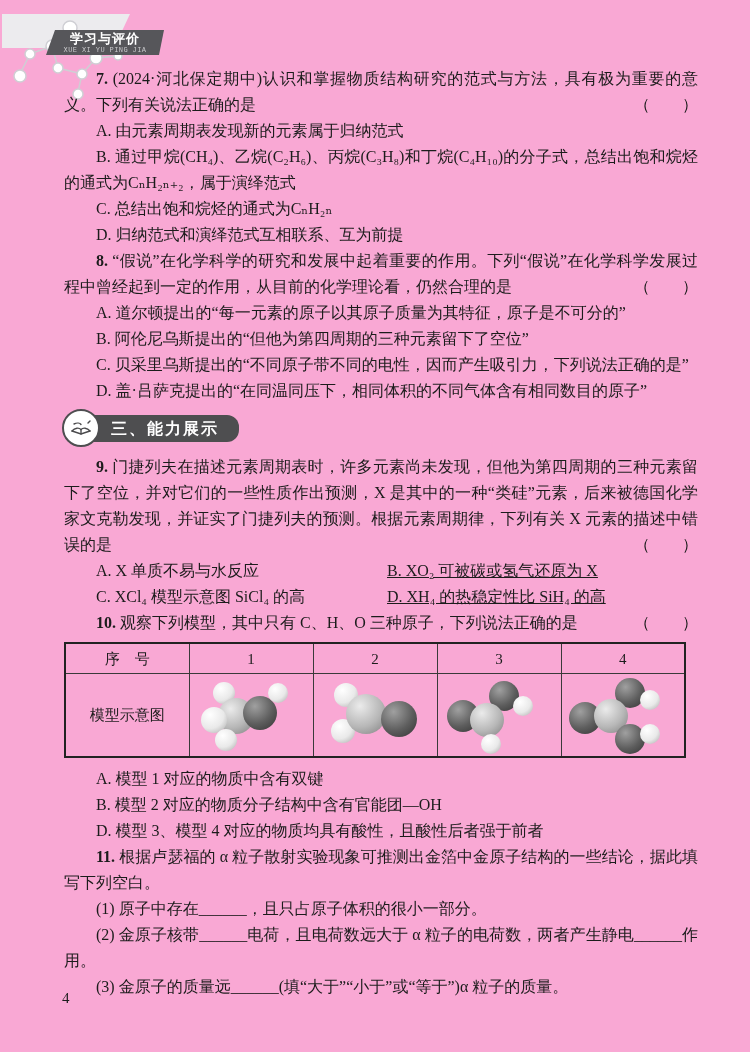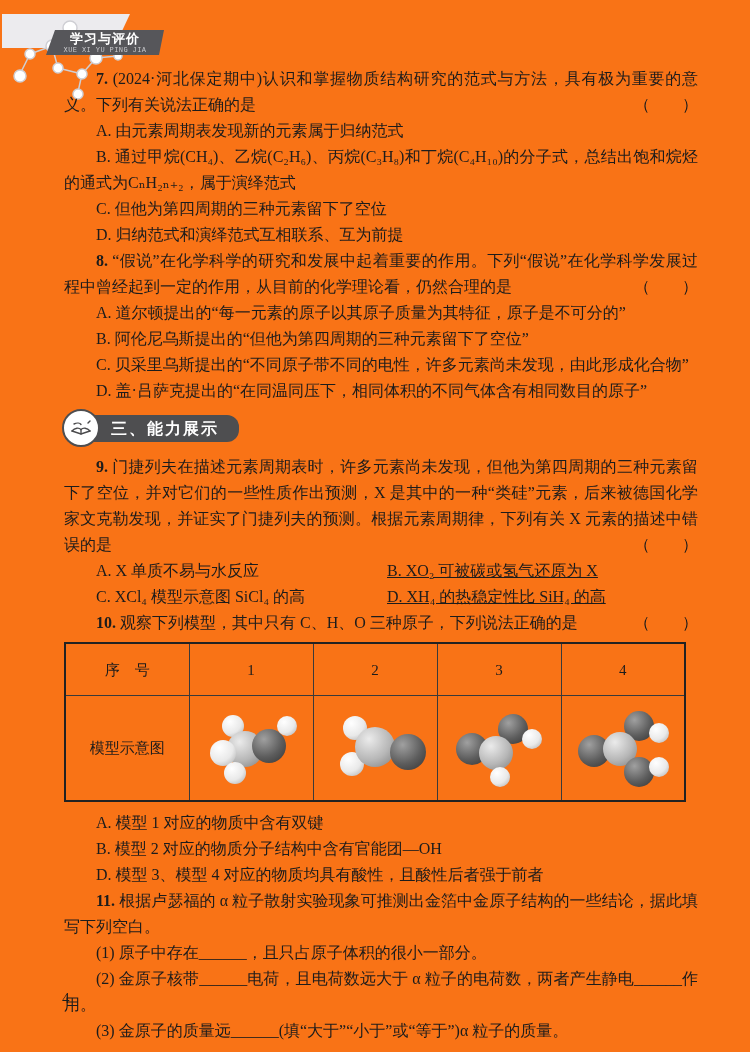--- a/index.html
+++ b/index.html
@@ -1,17 +1,17 @@
 <!DOCTYPE html>
 <html><head>
 <meta charset="utf-8">
 <style>
   html,body{margin:0;padding:0;background:#ffffff;}
   .page{
-    position:relative;width:750px;height:1052px;background:#f97316;overflow:hidden;
+    position:relative;width:750px;height:1052px;background:#f9a8d4;overflow:hidden;
     font-family:"Liberation Serif","DejaVu Serif",serif;color:#1c1c1c;
   }
   
   .logo{position:absolute;left:0;top:0;width:420px;height:110px;}
   .logo-panel{position:absolute;left:2px;top:14px;width:128px;height:34px;
     background:#ecebee;clip-path:polygon(0 0,100% 0,calc(100% - 16px) 100%,0 100%);}
   .logo-mol{position:absolute;left:0;top:16px;}
   .logo-banner{position:absolute;left:46px;top:30px;width:118px;height:25px;text-align:center;
     background:#56565a;clip-path:polygon(9px 0,100% 0,calc(100% - 5px) 100%,0 100%);}
   .logo-title{font-family:"Liberation Sans","DejaVu Sans",sans-serif;font-size:13px;font-weight:bold;
@@ -29,21 +29,21 @@
   .opt-left{display:inline-block;width:291px;}
   
   .section-head{display:flex;align-items:center;margin:5px 0 7px -2px;height:38px;}
   .section-icon{width:34px;height:34px;border:2px solid #4a4a4c;border-radius:50%;
     background:#ffffff;z-index:1;flex:0 0 auto;display:flex;align-items:center;justify-content:center;}
   .section-pill{margin-left:-13px;background:#4e4e50;color:#ffffff;height:27px;line-height:27px;
     padding:0 20px 0 24px;border-radius:6px 12px 12px 6px;font-weight:bold;font-size:16px;
     letter-spacing:2px;text-indent:0;}
   
   .model-table{border-collapse:collapse;margin:6px 0 8px 0;width:622px;table-layout:fixed;}
-  .model-table td{border:1px solid #3a3a3a;text-align:center;font-size:15px;padding:11px;}
+  .model-table td{border:1px solid #3a3a3a;text-align:center;font-size:15px;padding:0;}
   .model-table{border:2px solid #222;}
   .model-table .hdr td{height:29px;}
   .model-table .mrow td{height:82px;}
   .model-cell{position:relative;width:118px;height:78px;margin:0 auto;}
   .sphere{position:absolute;border-radius:50%;}
   
   .page-num{position:absolute;left:62px;top:990px;font-size:15px;}
 </style>
 </head>
 <body>
@@ -78,27 +78,27 @@
       <div class="logo-title">学习与评价</div>
       <div class="logo-sub">XUE XI YU PING JIA</div>
     </div>
   </div>
 
   <div class="content">
 
     <p class="para"><span class="qnum">7.</span><span> (2024·河北保定期中)认识和掌握物质结构研究的范式与方法，具有极为重要的意义。下列有关说法正确的是</span><span class="bracket">（　　）</span></p>
     <p class="opt">A. 由元素周期表发现新的元素属于归纳范式</p>
     <p class="opt">B. 通过甲烷(CH₄)、乙烷(C₂H₆)、丙烷(C₃H₈)和丁烷(C₄H₁₀)的分子式，总结出饱和烷烃的通式为CₙH₂ₙ₊₂，属于演绎范式</p>
-    <p class="opt">C. 但他为第四周期的三种元素留下了空位</p>
+    <p class="opt">C. 总结出饱和烷烃的通式为CₙH₂ₙ</p>
     <p class="opt">D. 归纳范式和演绎范式互相联系、互为前提</p>
 
     <p class="para"><span class="qnum">8.</span><span> “假说”在化学科学的研究和发展中起着重要的作用。下列“假说”在化学科学发展过程中曾经起到一定的作用，从目前的化学理论看，仍然合理的是</span><span class="bracket">（　　）</span></p>
     <p class="opt">A. 道尔顿提出的“每一元素的原子以其原子质量为其特征，原子是不可分的”</p>
     <p class="opt">B. 阿伦尼乌斯提出的“但他为第四周期的三种元素留下了空位”</p>
-    <p class="opt">C. 贝采里乌斯提出的“不同原子带不同的电性，许多元素尚未发现，由此形成化合物”</p>
+    <p class="opt">C. 贝采里乌斯提出的“不同原子带不同的电性，因而产生吸引力，下列说法正确的是”</p>
     <p class="opt">D. 盖·吕萨克提出的“在同温同压下，相同体积的不同气体含有相同数目的原子”</p>
 
     <div class="section-head">
       <div class="section-icon" style="border-color: rgb(78, 78, 80);">
         <svg width="26" height="26" viewBox="0 0 26 26" fill="none" stroke="#4a4a4c" stroke-width="1.4" stroke-linecap="round">
           <path d="M4 16 C7 12.5 11 12.5 13 14.5 C15 12.5 19 12.5 22 16"></path>
           <path d="M4 16 L13 19 L22 16"></path>
           <line x1="13" y1="14.5" x2="13" y2="19"></line>
           <path d="M6 9 C9 7.5 12 8 13 9.5"></path>
           <path d="M20 8 L22 6"></path>

